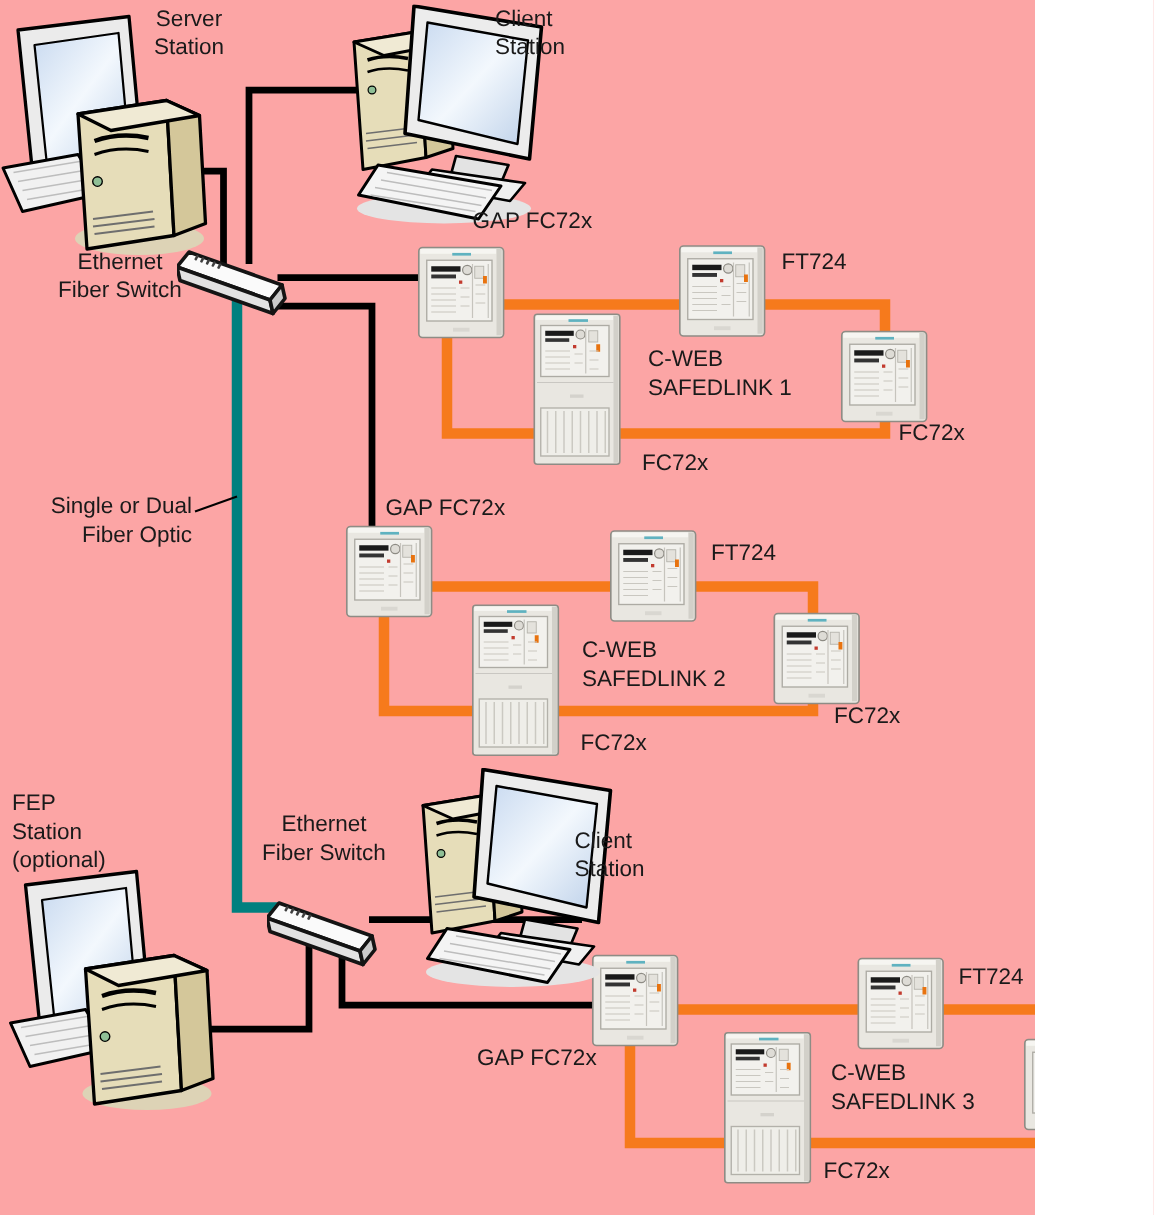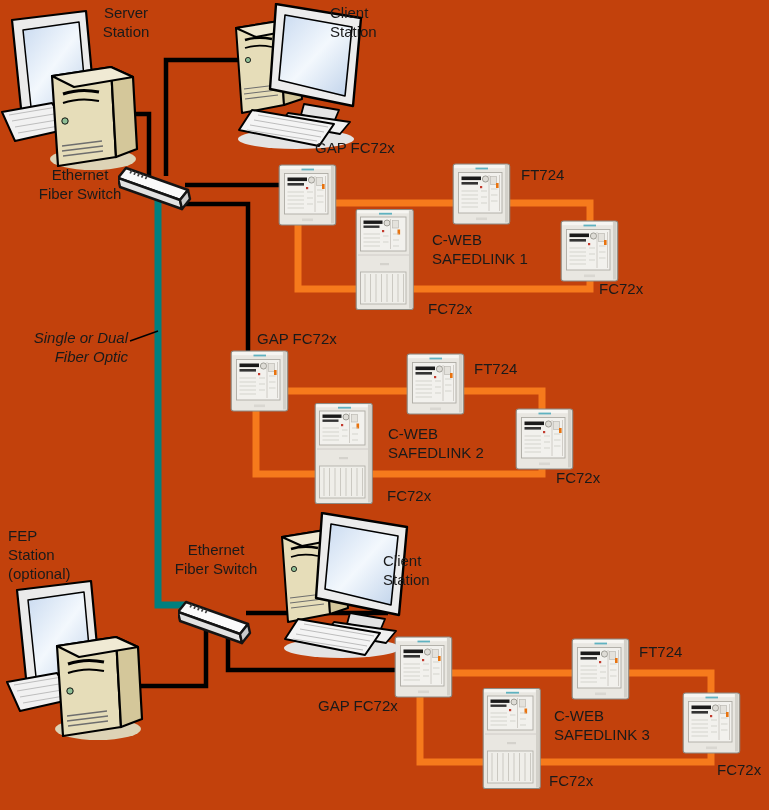--- a/index.html
+++ b/index.html
@@ -1,26 +1,26 @@
 <!DOCTYPE html>
 <html style="--color-orange: #F67A1C; --color-teal: #00807F; --color-black: #000000; --color-tower-beige: #E6DDB9; --color-panel-case: #E9E7E1;"><head>
 <meta charset="utf-8">
 <style>
   html,body{margin:0;padding:0;background:#fff;}
   #canvas{
-    position:relative;width:769px;height:810px;background:#c2410c;overflow:hidden;
+    position:relative;width:690px;height:810px;background:#fca5a5;overflow:hidden;
     font-family:"Liberation Sans", sans-serif;color:#000;
   }
   #diagram{position:absolute;left:0;top:0;}
   .lbl{
     position:absolute;font-size:15px;line-height:19px;white-space:pre-line;
     color:#1a1a1a;
   }
   .lbl.center{text-align:center;}
-  .lbl.right{text-align:right;font-style:italic;}
+  .lbl.right{text-align:right;}
   .line-orange{stroke:var(--color-orange,#F67A1C);stroke-width:7;fill:none;stroke-linejoin:miter;stroke-linecap:butt;}
   .line-teal{stroke:var(--color-teal,#00807F);stroke-width:7;fill:none;stroke-linejoin:miter;stroke-linecap:butt;}
   .line-black{stroke:var(--color-black,#000);stroke-width:4.5;fill:none;stroke-linejoin:miter;stroke-linecap:butt;}
   .line-thin{stroke:var(--color-black,#000);stroke-width:1.4;fill:none;}
 </style>
 </head>
 <body>
 
 <div id="canvas">
 

